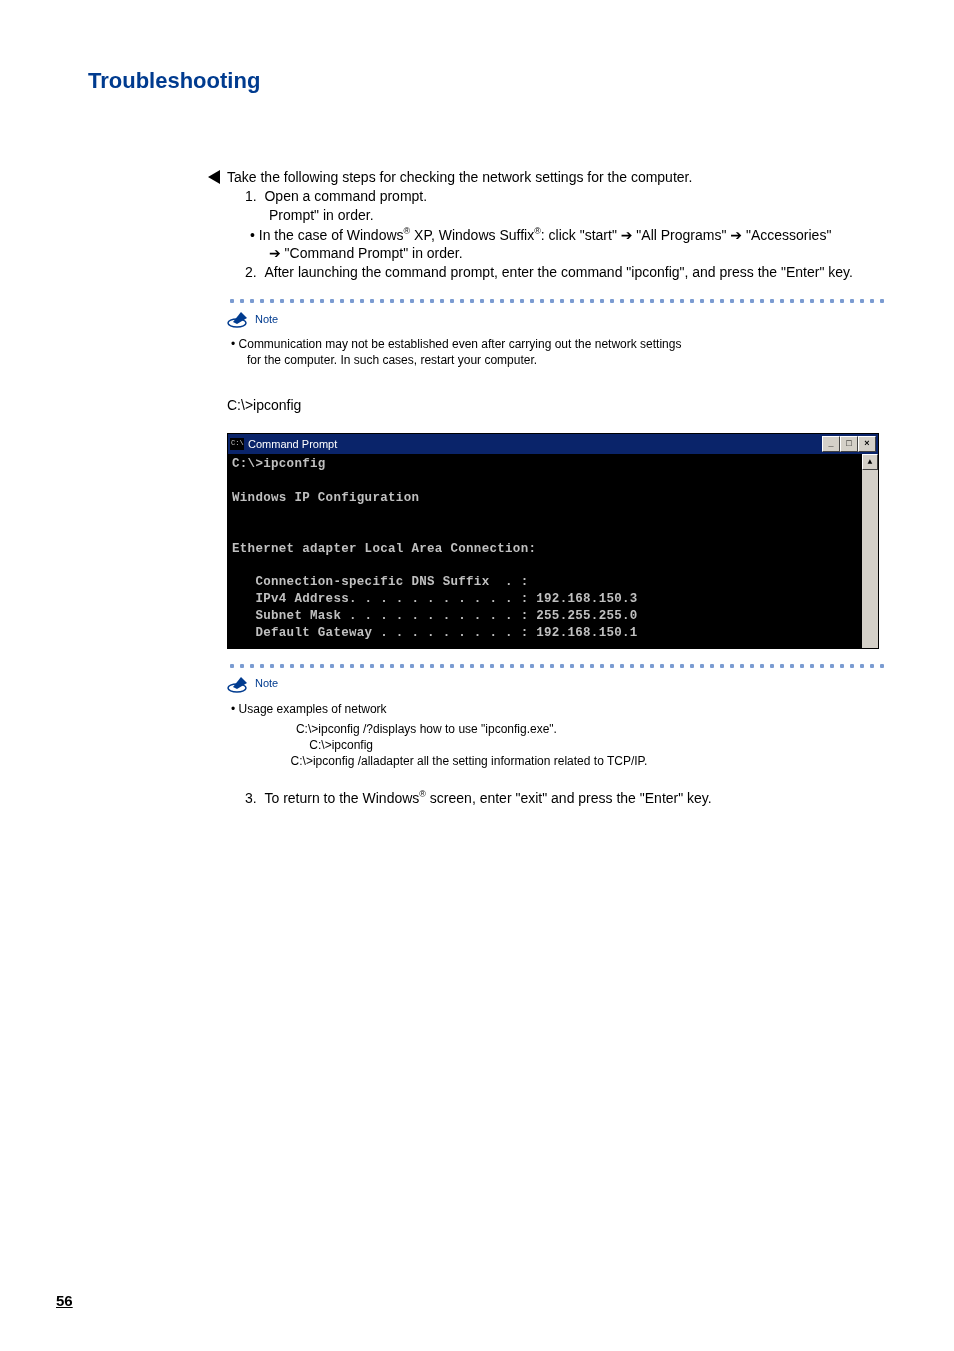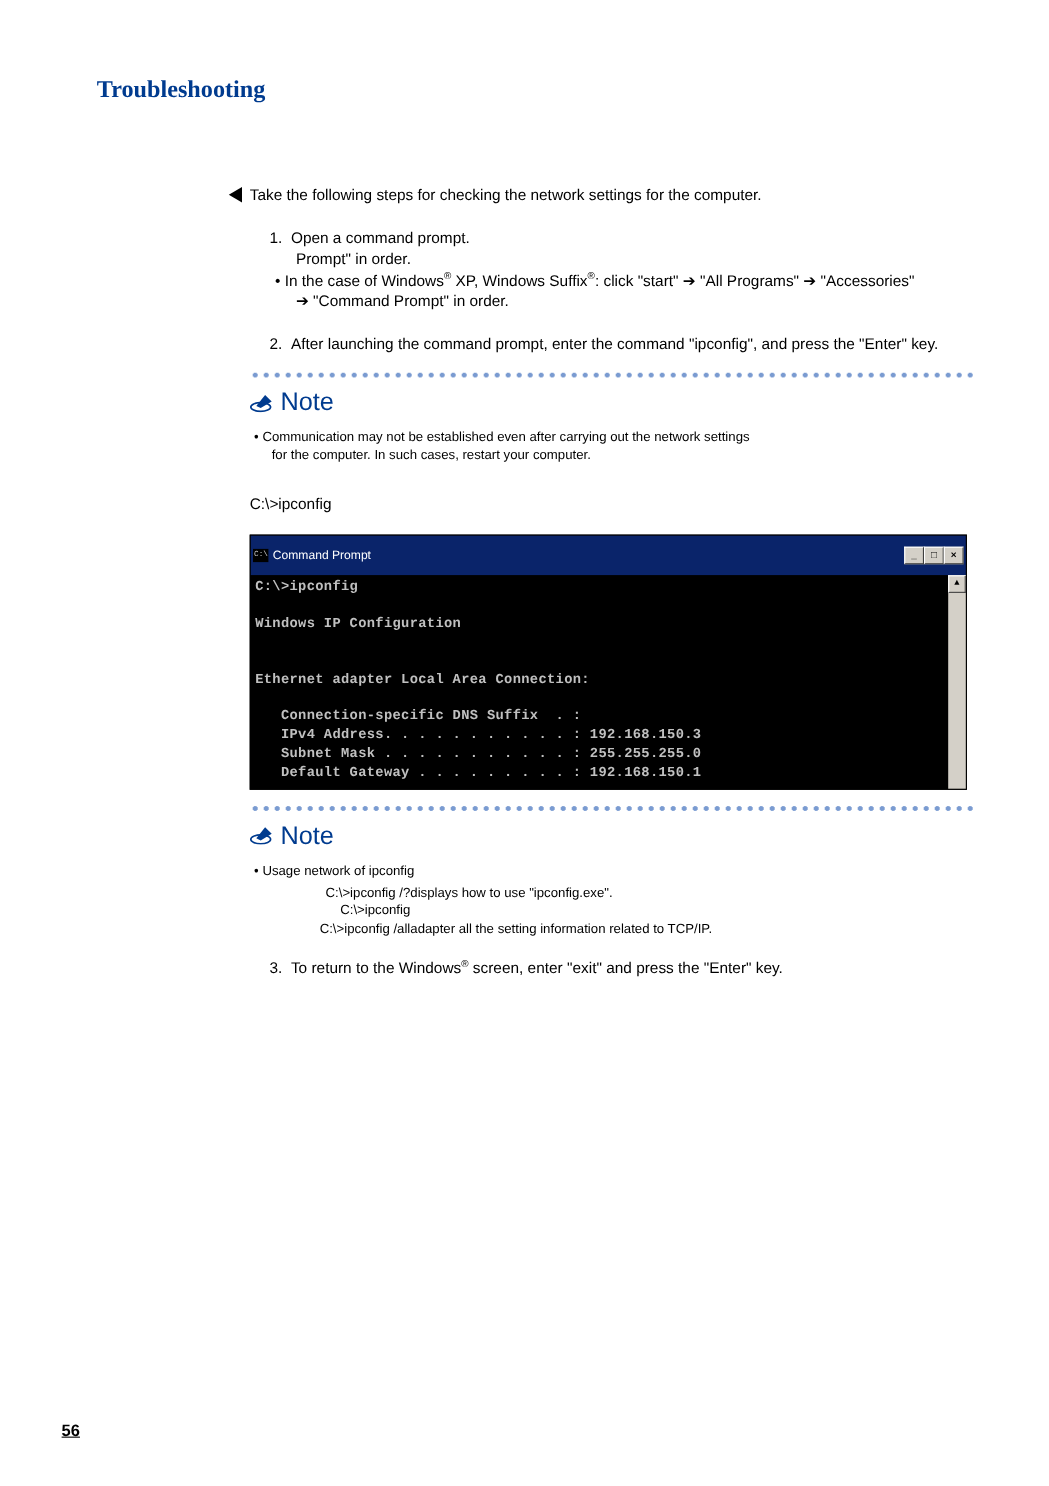--- a/index.html
+++ b/index.html
@@ -11,21 +11,20 @@
     height: 1351px;
     position: relative;
   }
   .page-title {
     position: absolute;
     left: 88px;
     top: 68px;
     color: #003b8f;
     font-size: 22px;
     font-weight: bold;
-    font-family: Liberation Serif, serif;
   }
   .content {
     position: absolute;
     left: 227px;
     top: 168px;
     width: 660px;
     font-size: 14px;
     color: #000;
     line-height: 1.35;
   }
@@ -36,21 +35,20 @@
     width: 0;
     height: 0;
     border-top: 7px solid transparent;
     border-bottom: 7px solid transparent;
     border-right: 12px solid #000;
   }
   .ol-item {
     margin-left: 18px;
     text-indent: -18px;
     padding-left: 18px;
-    margin-top: 20px;
   }
   .bullet-item {
     margin-left: 32px;
     text-indent: -9px;
   }
   .sub-indent {
     margin-left: 42px;
   }
   .sup {
     font-size: 9px;
@@ -69,21 +67,21 @@
     margin-top: 6px;
     margin-bottom: 8px;
   }
   .note-icon {
     width: 24px;
     height: 18px;
     margin-right: 4px;
   }
   .note-word {
     color: #003b8f;
-    font-size: 23px;
+    font-size: 11px;
   }
   .note-body {
     font-size: 12px;
     margin-left: 4px;
   }
   .note-body-sub {
     margin-left: 16px;
   }
   .cmd-label {
     margin-top: 28px;
@@ -95,21 +93,21 @@
     background: #000;
     font-family: 'Courier New', monospace;
     font-size: 13px;
   }
   .cmd-titlebar {
     background: linear-gradient(to bottom, #0a246a, #3a6ea5 50%, #0a246a);
     background: #0a246a;
     color: #fff;
     display: flex;
     align-items: center;
-    height: 36px;
+    height: 20px;
     padding: 0 2px;
   }
   .cmd-title-icon {
     width: 14px;
     height: 12px;
     background: #000;
     margin-right: 4px;
     display: inline-block;
     position: relative;
   }
@@ -270,21 +268,21 @@
   <div class="dotted-divider" style="margin-top:14px;"></div>
 
   <div class="note-head">
     <svg class="note-icon" viewBox="0 0 24 18">
       <ellipse cx="10" cy="13" rx="9" ry="4" fill="none" stroke="#003b8f" stroke-width="1.5"></ellipse>
       <path d="M 14 2 L 20 8 L 10 14 L 6 12 Z" fill="#003b8f"></path>
     </svg>
     <span class="note-word">Note</span>
   </div>
   <div class="note-body">
-    <div>• Usage network of ipconfig</div>
+    <div>• Usage examples of network</div>
     <div class="usage-table">
       <div class="usage-row">
         <div class="usage-cmd">C:\&gt;ipconfig /?</div>
         <div>displays how to use "ipconfig.exe".</div>
       </div>
       <div class="usage-row">
         <div class="usage-cmd">C:\&gt;ipconfig</div>
       </div>
       <div class="usage-row">
         <div class="usage-cmd">C:\&gt;ipconfig /all</div>

